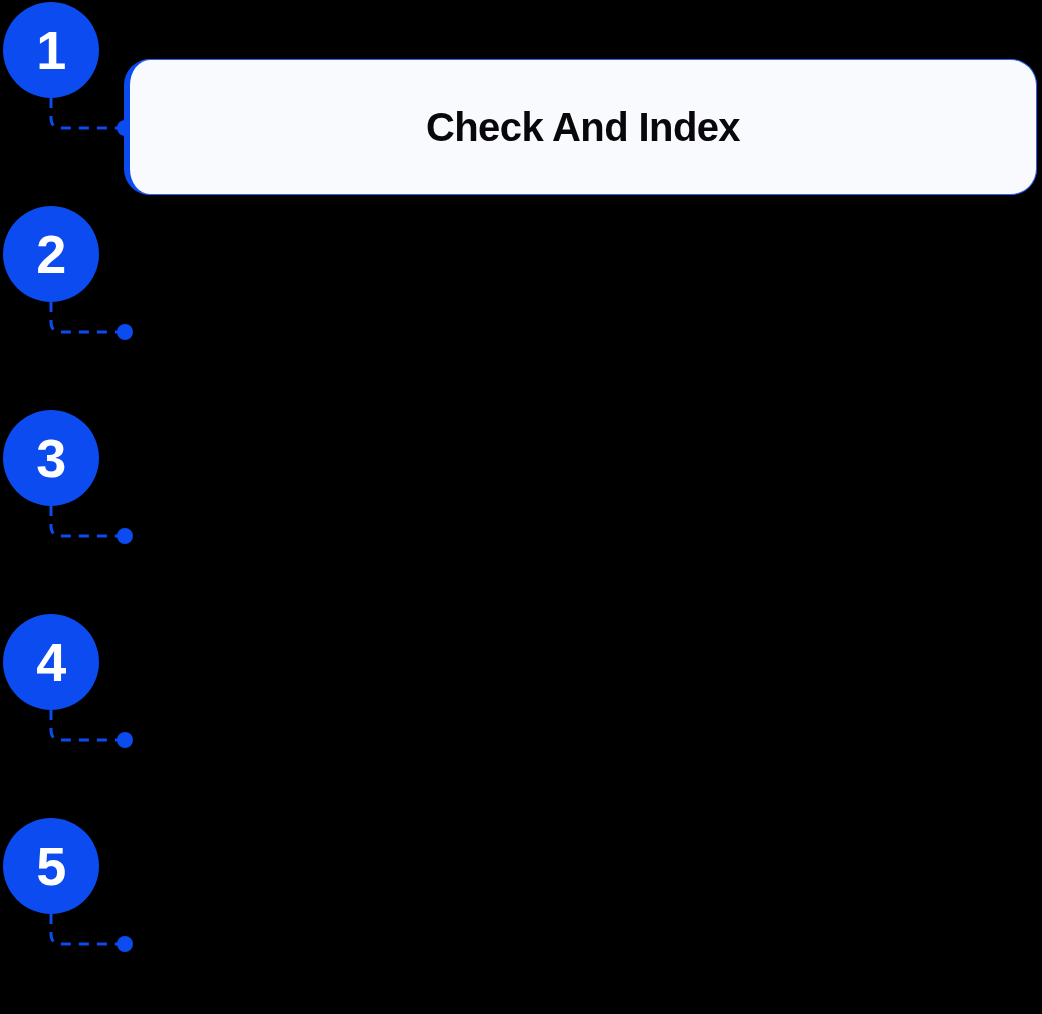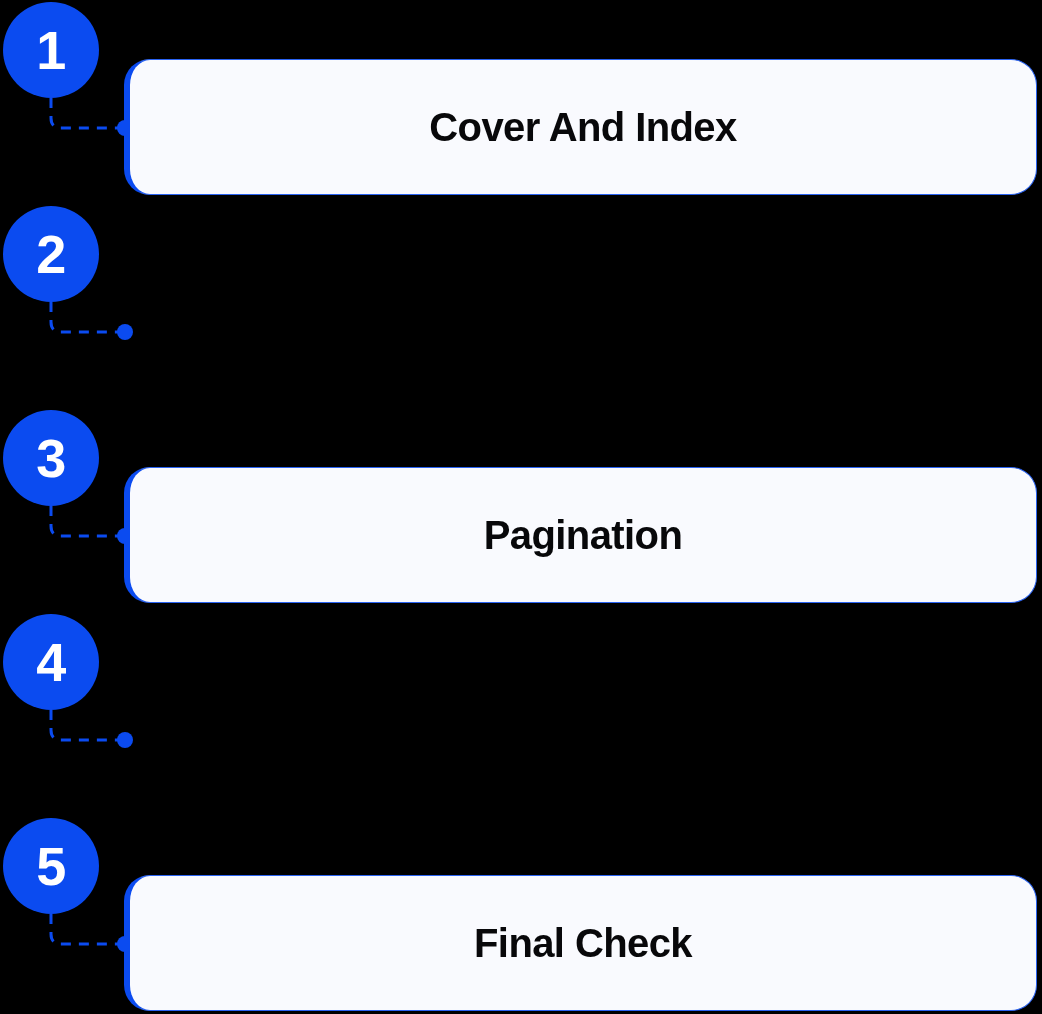--- a/index.html
+++ b/index.html
@@ -125,47 +125,41 @@
       <path d="M 51 914 L 51 934 Q 51 944 61 944 L 118 944" fill="none" stroke="#0b4bf0" stroke-width="3" stroke-dasharray="10 8" stroke-linecap="butt"></path>
       <circle cx="125" cy="944" r="8" fill="#0b4bf0"></circle>
     </g>
   </svg>
 
   <div class="step-row" style="top:0px;">
     <div class="step-badge">
       <span class="step-number">1</span>
     </div>
     <div class="step-card">
-      <span class="step-label">Cover And Index</span>
+      <span class="step-label">Check And Index</span>
     </div>
   </div>
 
   <div class="step-row" style="top:204px;">
     <div class="step-badge">
       <span class="step-number">2</span>
     </div>
   </div>
 
   <div class="step-row" style="top:408px;">
     <div class="step-badge">
       <span class="step-number">3</span>
     </div>
-    <div class="step-card">
-      <span class="step-label">Pagination</span>
-    </div>
   </div>
 
   <div class="step-row" style="top:612px;">
     <div class="step-badge">
       <span class="step-number">4</span>
     </div>
   </div>
 
   <div class="step-row" style="top:816px;">
     <div class="step-badge">
       <span class="step-number">5</span>
     </div>
-    <div class="step-card">
-      <span class="step-label">Final Check</span>
-    </div>
   </div>
 
 </div>
 
 </body></html>

